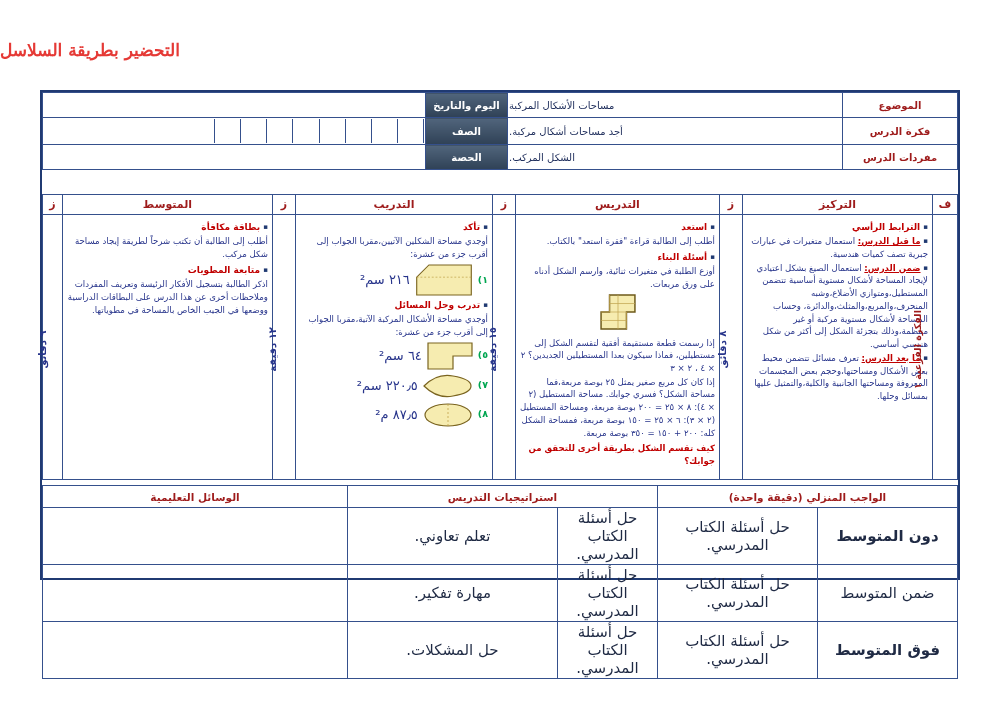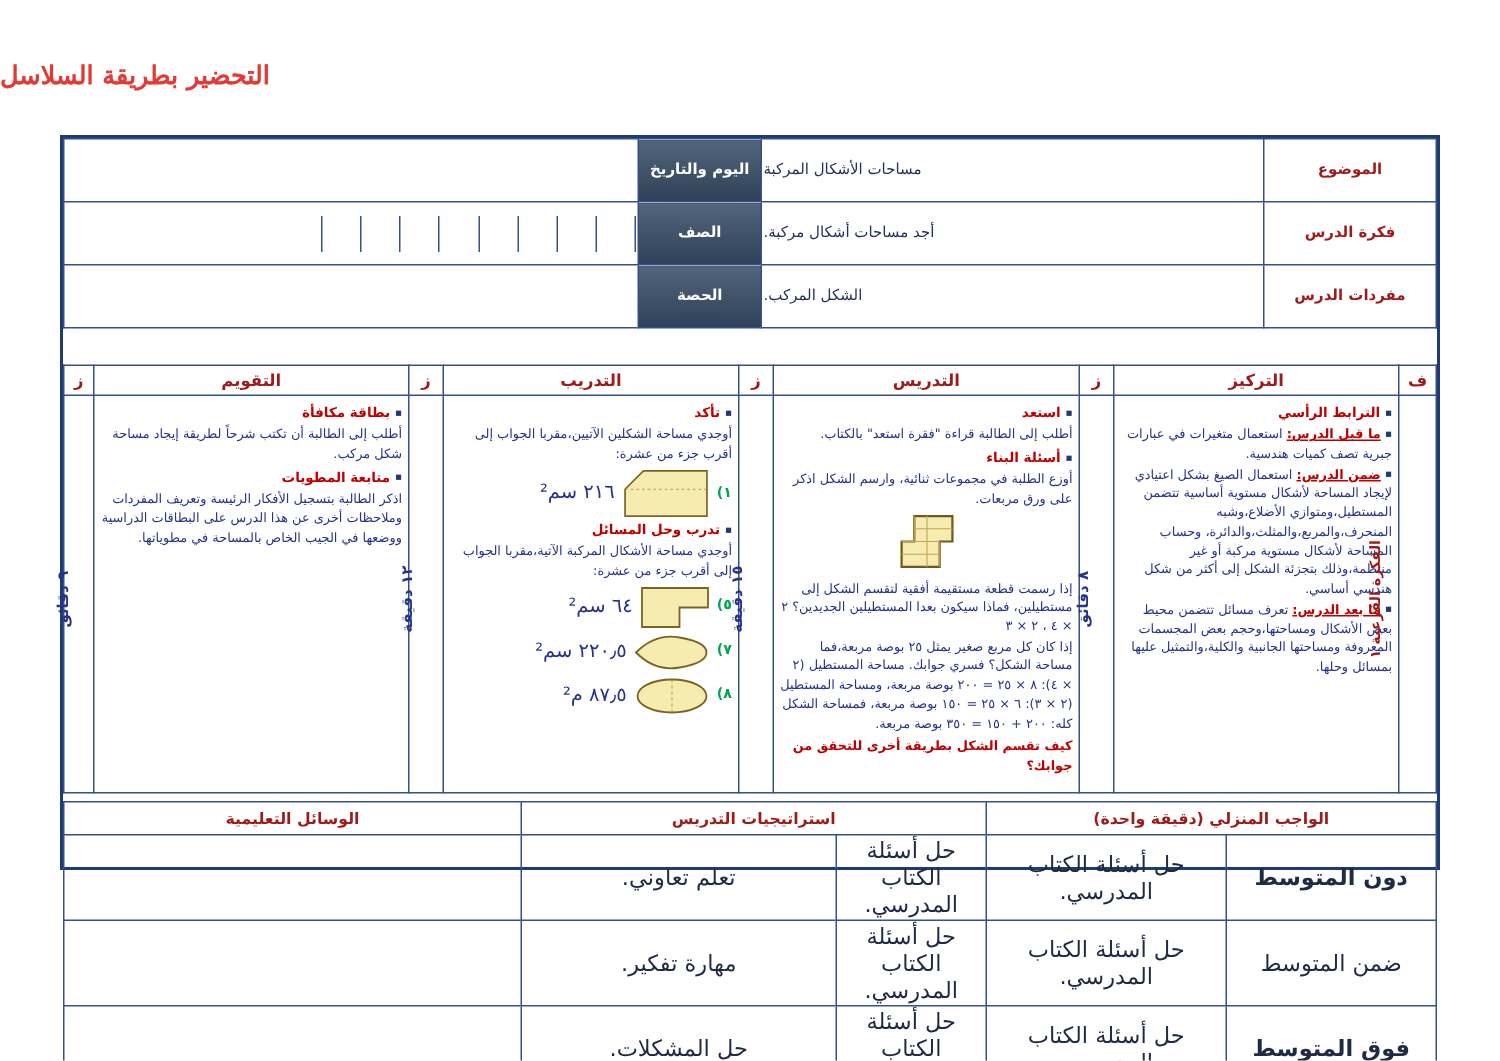--- a/index.html
+++ b/index.html
@@ -15,21 +15,21 @@
     margin-top:24px;
   }
   .sheet {
     position:absolute; top:90px; left:40px; width:920px; height:490px;
     border:2px solid #203a72; background:#fff;
   }
   table { border-collapse:collapse; width:100%; table-layout:fixed; }
   td,th { border:1px solid #35508c; overflow:hidden; }
 
   
-  .meta td { height:42px; font-size:10px; }
+  .meta td { height:25px; font-size:10px; }
   .mlabel { color:#9e1b1b; font-weight:bold; text-align:center; font-size:10.5px; }
   .mvalue { color:#22315e; text-align:left; padding-right:48px; }
   .mside  { background:linear-gradient(180deg,#51657c,#2f4156); color:#fff; font-weight:bold; text-align:center; font-size:9.5px; }
   .mini-strip { display:flex; height:24px; width:210px; margin-left:52px; }
   .mini { flex:1; border-left:1px solid #35508c; height:100%; }
   .mini:last-child { border-right:1px solid #35508c; }
 
   .gap { border:none; }
   .g1 { height:24px; } .g2 { height:5px; }
 
@@ -123,21 +123,21 @@
     </colgroup>
     <tbody>
         <tr>
       <th>ف</th>
       <th>التركيز</th>
       <th>ز</th>
       <th>التدريس</th>
       <th>ز</th>
       <th>التدريب</th>
       <th>ز</th>
-      <th>التقويم</th>
+      <th>المتوسط</th>
       <th>ز</th>
     </tr>
     <tr>
       <td class="vertc">
         <span class="vtext vmaroon">الفكرة الفرعية ١</span>
       </td>
 
       <td class="bodyc">
         <div class="bhead"><span class="bullet">▪</span> <span>الترابط الرأسي</span></div>
         <div class="ptext"><span class="bullet">▪</span> <span class="lead">ما قبل الدرس:</span> <span>استعمال متغيرات في عبارات جبرية تصف كميات هندسية.</span></div>
@@ -146,21 +146,21 @@
       </td>
 
       <td class="vertc">
         <span class="vtext">٨ دقائق</span>
       </td>
 
       <td class="bodyc">
         <div class="bhead"><span class="bullet">▪</span> <span>استعد</span></div>
         <div class="ptext">أطلب إلى الطالبة قراءة "فقرة استعد" بالكتاب.</div>
         <div class="bhead"><span class="bullet">▪</span> <span>أسئلة البناء</span></div>
-        <div class="ptext">أوزع الطلبة في مجموعات ثنائية، وارسم الشكل اذكر على ورق مربعات.</div>
+        <div class="ptext">أوزع الطلبة في متغيرات ثنائية، وارسم الشكل أدناه على ورق مربعات.</div>
         <div class="fig">
           <svg width="66" height="36" viewBox="0 0 34 34">
             <path d="M9,1 H33 V17 H25 V33 H1 V17 H9 Z" fill="#f6ecb0" stroke="#6e5a1a" stroke-width="1.4"></path>
             <path d="M9,1 V17 M17,1 V33 M25,17 V33 M1,17 H9 M9,9 H33 M9,17 H25 M1,25 H25" stroke="#c2a552" stroke-width="0.7" fill="none"></path>
           </svg>
         </div>
         <div class="ptext">إذا رسمت قطعة مستقيمة أفقية لتقسم الشكل إلى مستطيلين، فماذا سيكون بعدا المستطيلين الجديدين؟ ٢ × ٤ ، ٢ × ٣</div>
         <div class="ptext">إذا كان كل مربع صغير يمثل ٢٥ بوصة مربعة،فما مساحة الشكل؟ فسري جوابك. مساحة المستطيل (٢ × ٤): ٨ × ٢٥ = ٢٠٠ بوصة مربعة، ومساحة المستطيل (٢ × ٣): ٦ × ٢٥ = ١٥٠ بوصة مربعة، فمساحة الشكل كله: ٢٠٠ + ١٥٠ = ٣٥٠ بوصة مربعة.</div>
         <div class="qred">كيف تقسم الشكل بطريقة أخرى للتحقق من جوابك؟</div>
       </td>

